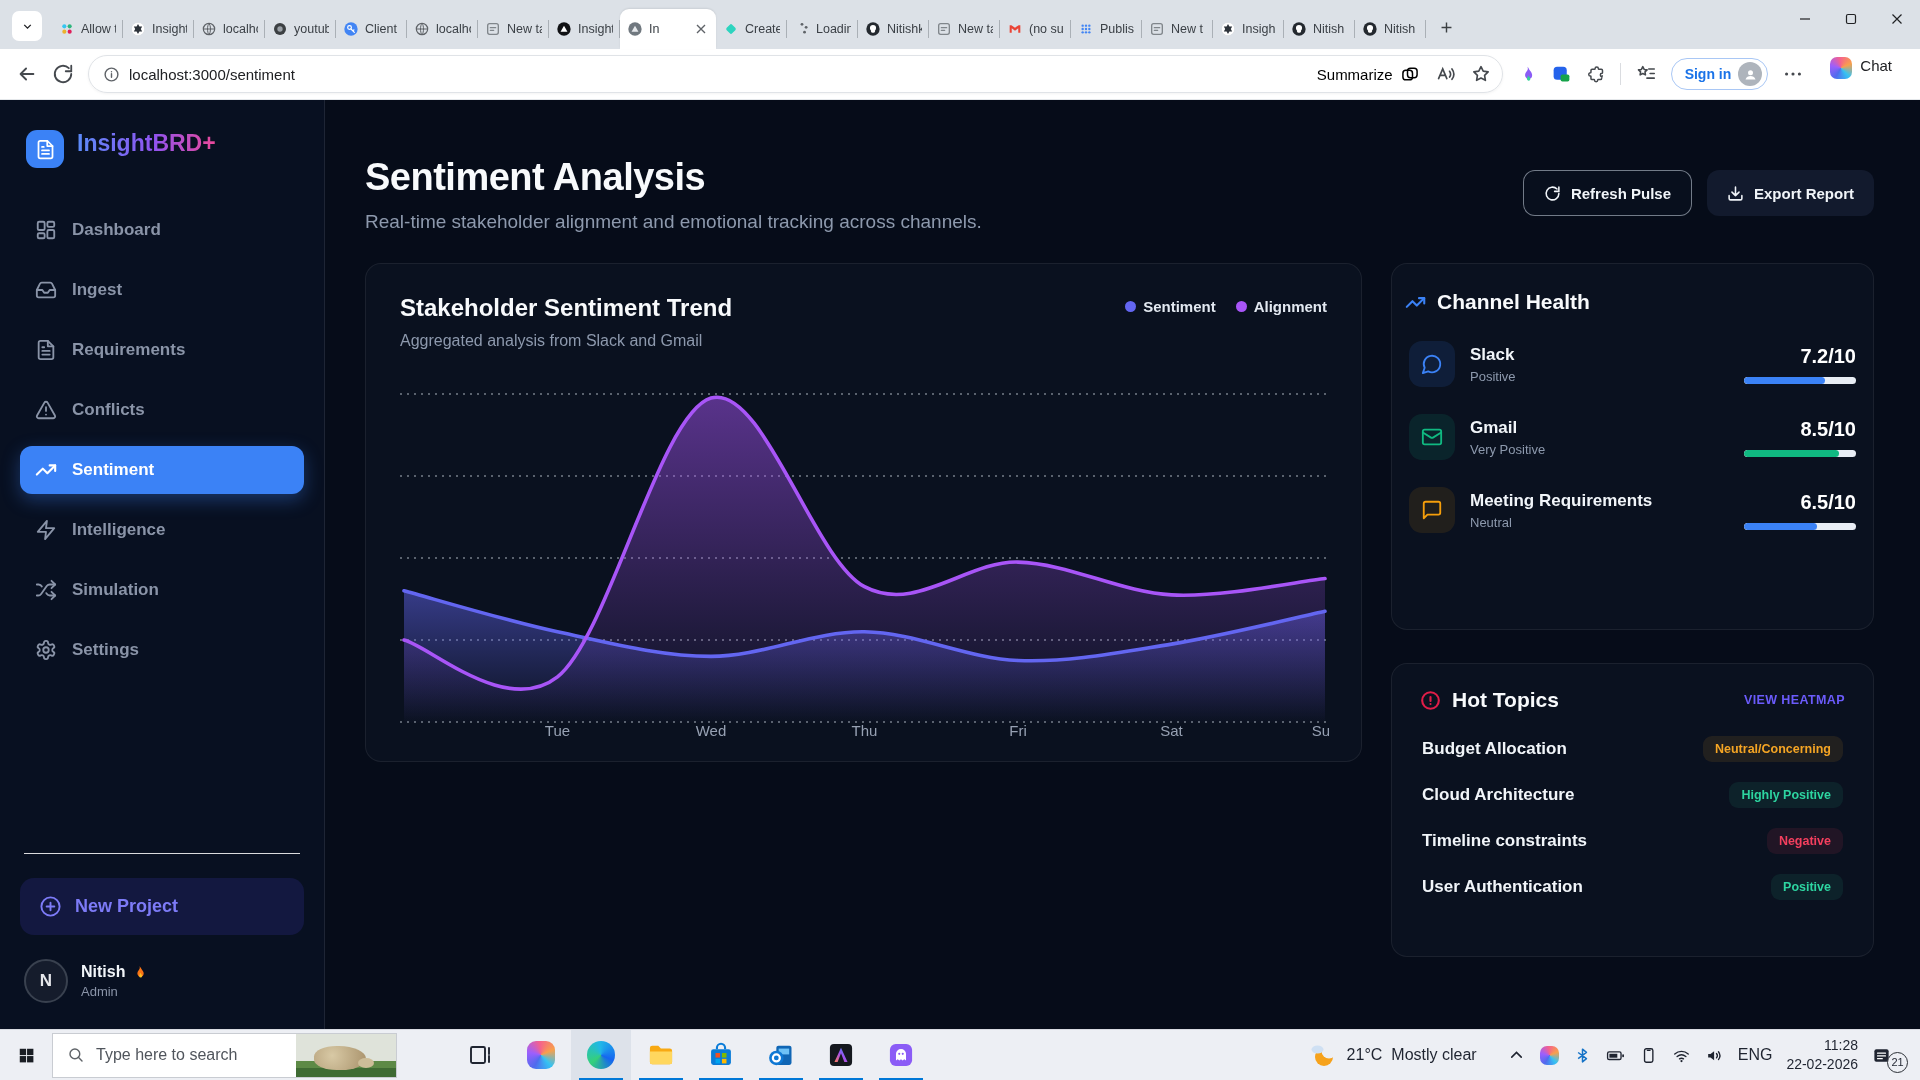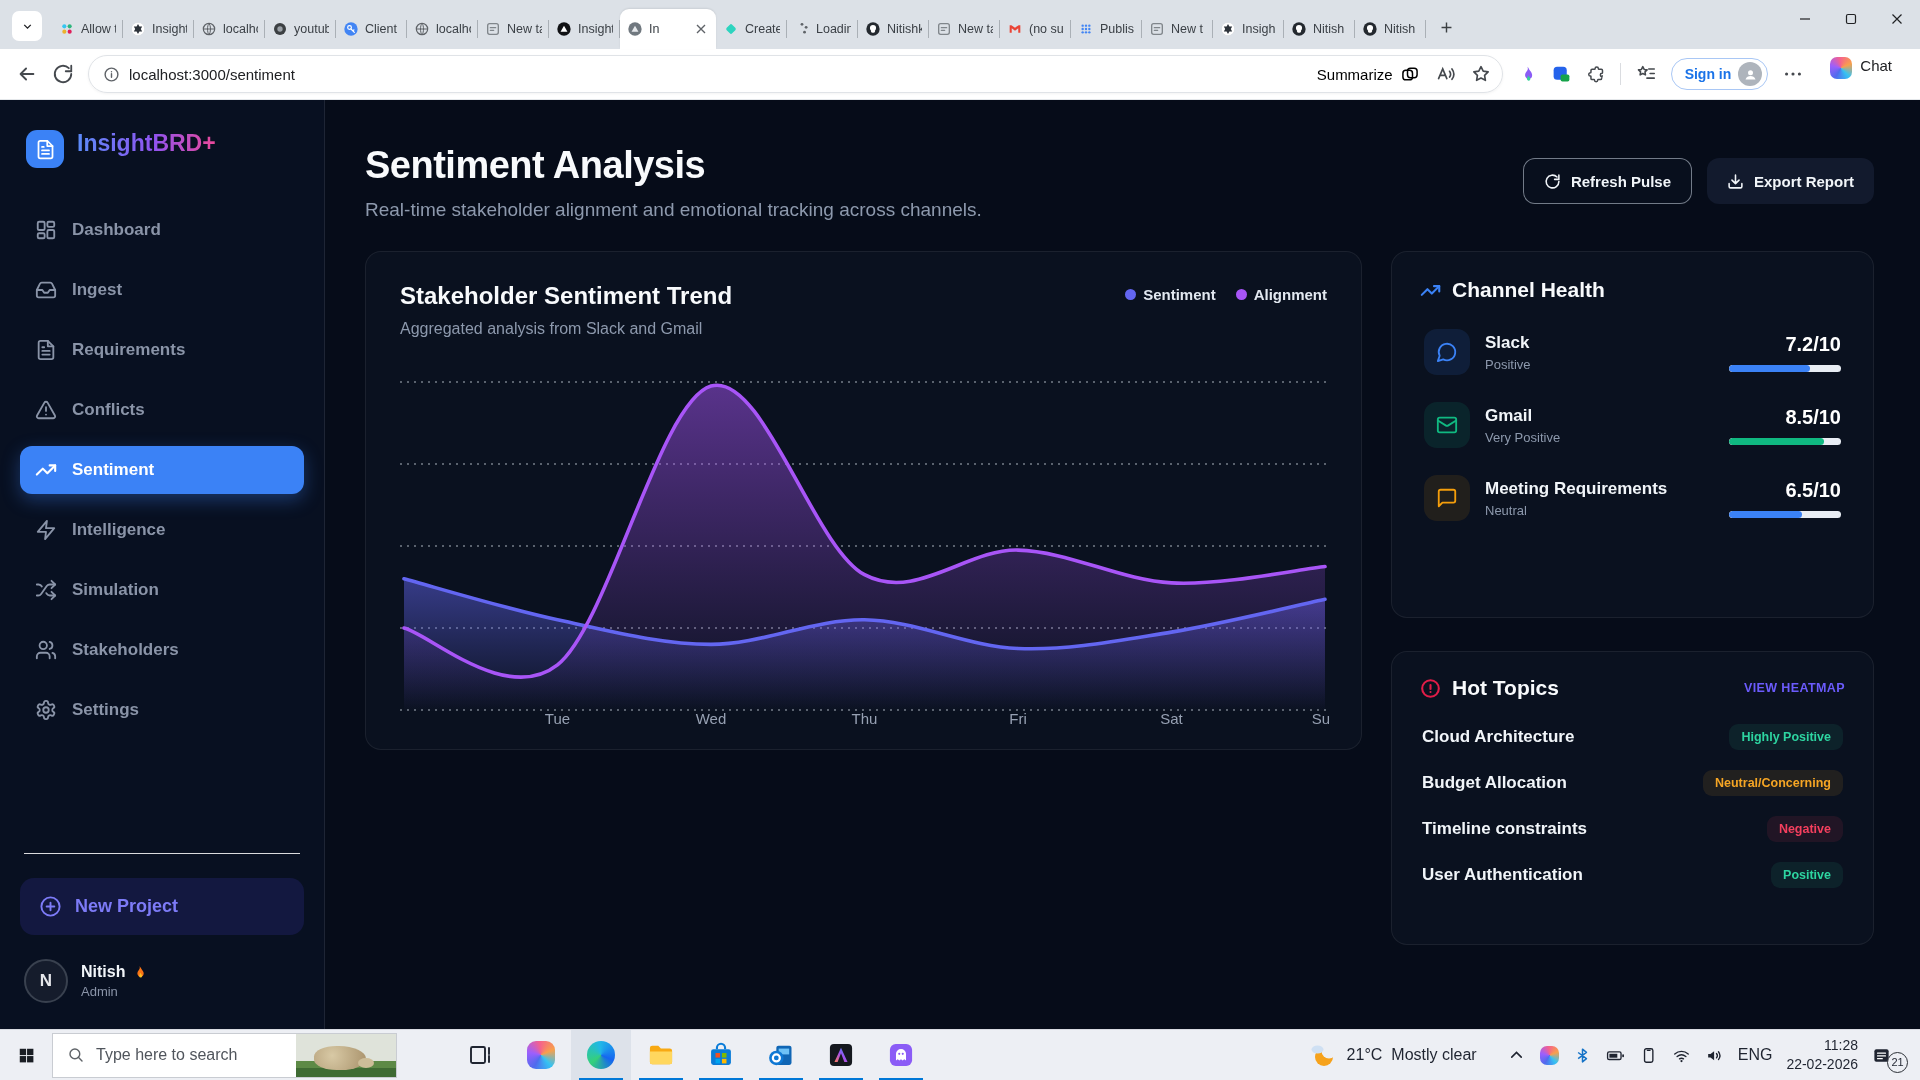--- a/index.html
+++ b/index.html
@@ -54,21 +54,21 @@
   .side-bottom { margin-top:auto; }
   .side-divider { height:1px; background:rgba(255,255,255,.85); margin:0 4px 24px; }
   .new-project { height:57px; border-radius:14px; background:rgba(82,70,230,.16); color:#7d7bf7; display:flex; align-items:center; gap:13px; padding:0 19px; font-size:18px; font-weight:700; margin-bottom:24px; }
   .new-project svg { width:23px; height:23px; }
   .user-row { display:flex; align-items:center; gap:13px; padding:0 4px; }
   .avatar { width:44px; height:44px; border-radius:50%; background:#151c2c; border:2px solid #39414f; display:grid; place-items:center; color:#e5e7eb; font-size:17px; font-weight:700; }
   .user-name { font-size:16px; font-weight:700; color:#f1f5f9; display:flex; gap:7px; align-items:center; }
   .flame { width:15px; height:17px; }
   .user-role { font-size:13px; color:#8a94a8; margin-top:3px; }
 
-  .main { flex:1; padding:44px 46px 0 40px; }
+  .main { flex:1; padding:44px 46px 0 40px;margin-top:12px; }
   .page-head { display:flex; justify-content:space-between; align-items:flex-start; margin-bottom:30px; }
   .page-title { font-size:38px; font-weight:800; color:#f8fafc; letter-spacing:-.5px; }
   .page-sub { font-size:19px; color:#8d99ad; margin-top:12px;text-align:center; }
   .head-actions { display:flex; gap:15px; margin-top:14px; }
   .btn { height:46px; border-radius:12px; display:flex; align-items:center; gap:10px; padding:0 20px; font-size:15px; font-weight:700; color:#f1f5f9; }
   .btn svg { width:17px; height:17px; }
   .btn-outline { border:1px solid rgba(203,213,225,.55); background:rgba(13,20,36,.4); }
   .btn-filled { background:#121a2d; }
 
   .cards-row { display:flex; gap:29px; align-items:flex-start; }
@@ -77,21 +77,21 @@
   .chart-head { display:flex; justify-content:space-between; align-items:flex-start; }
   .chart-title { font-size:24px; font-weight:800; color:#f8fafc; }
   .chart-sub { font-size:16px; color:#8d99ad; margin-top:10px; }
   .legend { display:flex; gap:20px; align-items:center; font-size:15px; font-weight:700; color:#e2e8f0; margin-top:4px; }
   .legend-item { display:flex; align-items:center; gap:7px; }
   .legend-dot { width:11px; height:11px; border-radius:50%; }
   .chart-wrap { margin-top:22px; }
   .chart-wrap svg { display:block; width:929px; height:372px; }
 
   .right-col { width:483px; display:flex; flex-direction:column; gap:33px; }
-  .health-card { height:367px; padding:26px 28px; }
+  .health-card { height:367px; padding:26px 13px; }
   .card-head { display:flex; gap:11px; align-items:center; }
   .card-head svg { width:21px; height:21px; }
   .card-title { font-size:21px; font-weight:800; color:#f8fafc; }
   .channel-row { display:flex; align-items:center; gap:15px; margin-top:27px; padding:0 4px; }
   .ch-icon { width:46px; height:46px; border-radius:13px; display:grid; place-items:center; }
   .ch-icon svg { width:22px; height:22px; }
   .ch-name { font-size:17px; font-weight:700; color:#f1f5f9; }
   .ch-sent { font-size:13px; color:#8d99ad; margin-top:4px; }
   .ch-right { margin-left:auto; width:112px; text-align:right; }
   .ch-score { font-size:20px; font-weight:800; color:#fff; margin-bottom:9px; }
@@ -515,30 +515,20 @@
           <span style="display: flex;">
             <svg viewBox="0 0 24 24" fill="none" stroke="currentColor" stroke-width="2" stroke-linecap="round" stroke-linejoin="round">
               <path d="M2 18h1.4c1.3 0 2.5-.6 3.3-1.7l6.1-8.6c.8-1.1 2-1.7 3.3-1.7H22"></path>
               <path d="m18 2 4 4-4 4"></path>
               <path d="M2 6h1.9c1.5 0 2.9.9 3.6 2.2"></path>
               <path d="M22 18h-5.9c-1.3 0-2.6-.7-3.3-1.8l-.5-.8"></path>
               <path d="m18 14 4 4-4 4"></path>
             </svg>
           </span>
           <span>Simulation</span>
-        </div>
-        <div class="nav-item">
-          <span style="display: flex;">
-            <svg viewBox="0 0 24 24" fill="none" stroke="currentColor" stroke-width="2" stroke-linecap="round" stroke-linejoin="round">
-              <path d="M16 21v-2a4 4 0 0 0-4-4H6a4 4 0 0 0-4 4v2"></path>
-              <circle cx="9" cy="7" r="4"></circle>
-              <path d="M22 21v-2a4 4 0 0 0-3-3.87M16 3.13a4 4 0 0 1 0 7.75"></path>
-            </svg>
-          </span>
-          <span>Stakeholders</span>
         </div>
         <div class="nav-item">
           <span style="display: flex;">
             <svg viewBox="0 0 24 24" fill="none" stroke="currentColor" stroke-width="2" stroke-linecap="round" stroke-linejoin="round">
               <path d="M12.22 2h-.44a2 2 0 0 0-2 2v.18a2 2 0 0 1-1 1.73l-.43.25a2 2 0 0 1-2 0l-.15-.08a2 2 0 0 0-2.73.73l-.22.38a2 2 0 0 0 .73 2.73l.15.1a2 2 0 0 1 1 1.72v.51a2 2 0 0 1-1 1.74l-.15.09a2 2 0 0 0-.73 2.73l.22.38a2 2 0 0 0 2.73.73l.15-.08a2 2 0 0 1 2 0l.43.25a2 2 0 0 1 1 1.73V20a2 2 0 0 0 2 2h.44a2 2 0 0 0 2-2v-.18a2 2 0 0 1 1-1.73l.43-.25a2 2 0 0 1 2 0l.15.08a2 2 0 0 0 2.73-.73l.22-.39a2 2 0 0 0-.73-2.73l-.15-.08a2 2 0 0 1-1-1.74v-.5a2 2 0 0 1 1-1.74l.15-.09a2 2 0 0 0 .73-2.73l-.22-.38a2 2 0 0 0-2.73-.73l-.15.08a2 2 0 0 1-2 0l-.43-.25a2 2 0 0 1-1-1.73V4a2 2 0 0 0-2-2z"></path>
               <circle cx="12" cy="12" r="3"></circle>
             </svg>
           </span>
           <span>Settings</span>
         </div>
@@ -713,26 +703,26 @@
           <div class="topics-head">
             <svg width="21" height="21" viewBox="0 0 24 24" fill="none" stroke="#e11d48" stroke-width="2.4" stroke-linecap="round">
                 <circle cx="12" cy="12" r="9.5"></circle>
                 <path d="M12 8v4.5M12 16h.01"></path>
               </svg>
             <span class="card-title">Hot Topics</span>
             <span class="view-link">VIEW HEATMAP</span>
           </div>
           <div id="topics">
               <div class="topic-row">
+                <span class="topic-name">Budget Allocation</span>
+                <span class="badge warning">Neutral/Concerning</span>
+              </div>
+              <div class="topic-row">
                 <span class="topic-name">Cloud Architecture</span>
                 <span class="badge positive">Highly Positive</span>
-              </div>
-              <div class="topic-row">
-                <span class="topic-name">Budget Allocation</span>
-                <span class="badge warning">Neutral/Concerning</span>
               </div>
               <div class="topic-row">
                 <span class="topic-name">Timeline constraints</span>
                 <span class="badge negative">Negative</span>
               </div>
               <div class="topic-row">
                 <span class="topic-name">User Authentication</span>
                 <span class="badge positive">Positive</span>
               </div>
             </div>

